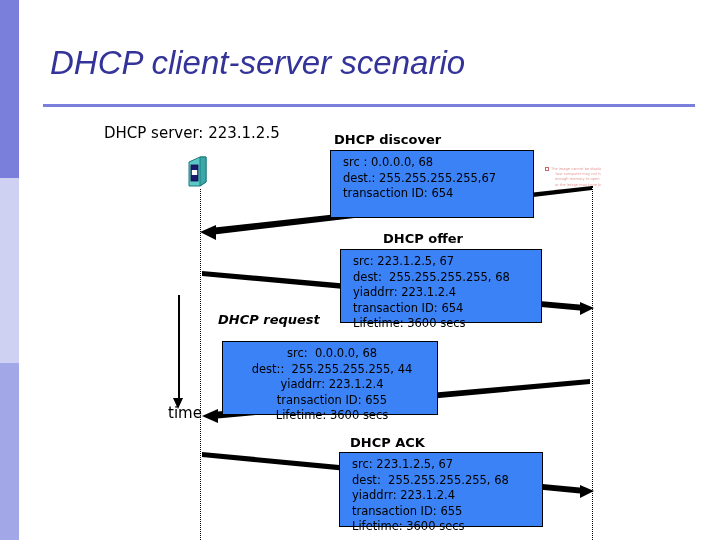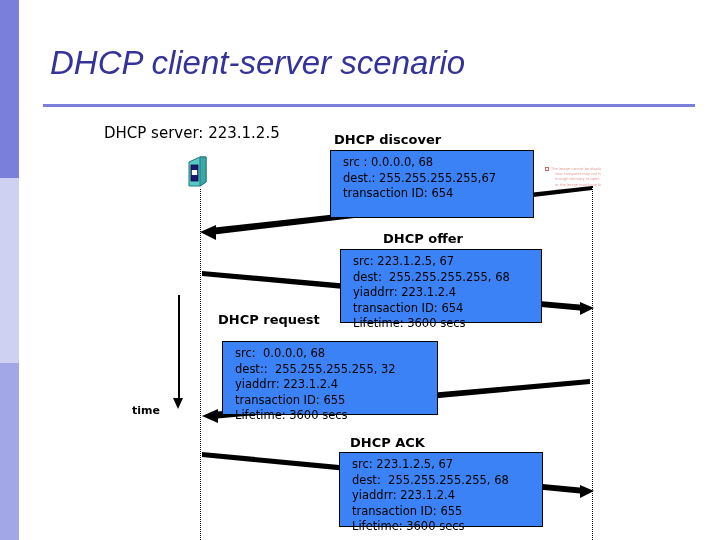--- a/index.html
+++ b/index.html
@@ -42,42 +42,42 @@
   #lifeline-server{left:200px;top:189px;height:351px;}
   #lifeline-client{left:592px;top:186px;height:354px;}
 
   
   #time-axis{position:absolute;left:178px;top:295px;width:2px;height:105px;background:#000;}
   #time-arrowhead{
     position:absolute;left:173px;top:398px;width:0;height:0;
     border-left:5px solid transparent;border-right:5px solid transparent;
     border-top:11px solid #000;
   }
-  #time-label{left:132px;top:404px;font-size:11px;font-weight:bold;}
+  #time-label{left:168px;top:404px;font-size:15px;}
   .msg-title{
     position:absolute;font-weight:bold;font-size:13px;color:#000;
     white-space:nowrap;font-family:"DejaVu Sans",sans-serif;
   }
   .msg-box{
     position:absolute;border:1.5px solid #000;background:#3b82f6;
     padding:4px 8px 5px 12px;box-sizing:border-box;
   }
   .msg-box div{
     font-size:11.5px;line-height:15.5px;color:#000;white-space:pre;
     font-family:"DejaVu Sans",sans-serif;
   }
 
   #t-discover{left:334px;top:132px;}
   #b-discover{left:330px;top:150px;width:204px;height:68px;}
 
   #t-offer{left:344px;top:231px;margin-left:39px;}
   #b-offer{left:340px;top:249px;width:202px;height:74px;}
 
-  #t-request{left:218px;top:312px;}
-  #b-request{left:222px;top:341px;width:216px;height:74px;}
+  #t-request{left:218px;top:312px;font-style:italic;}
+  #b-request{left:222px;top:341px;width:216px;height:74px;text-align:center;}
 
   #t-ack{left:350px;top:435px;}
   #b-ack{left:339px;top:452px;width:204px;height:75px;}
 
   
   #arrows{position:absolute;left:0;top:0;width:720px;height:540px;}
 
   
   #broken-img{
     position:absolute;left:545px;top:167px;width:56px;height:32px;
@@ -160,21 +160,21 @@
       <div>src: 223.1.2.5, 67</div>
       <div>dest:  255.255.255.255, 68</div>
       <div>yiaddrr: 223.1.2.4</div>
       <div>transaction ID: 654</div>
       <div>Lifetime: 3600 secs</div>
     </div>
 
     <div class="msg-title" id="t-request">DHCP request</div>
     <div class="msg-box" id="b-request">
       <div>src:  0.0.0.0, 68</div>
-      <div>dest::  255.255.255.255, 32</div>
+      <div>dest::  255.255.255.255, 44</div>
       <div>yiaddrr: 223.1.2.4</div>
       <div>transaction ID: 655</div>
       <div>Lifetime: 3600 secs</div>
     </div>
 
     <div class="msg-title" id="t-ack">DHCP ACK</div>
     <div class="msg-box" id="b-ack">
       <div>src: 223.1.2.5, 67</div>
       <div>dest:  255.255.255.255, 68</div>
       <div>yiaddrr: 223.1.2.4</div>

